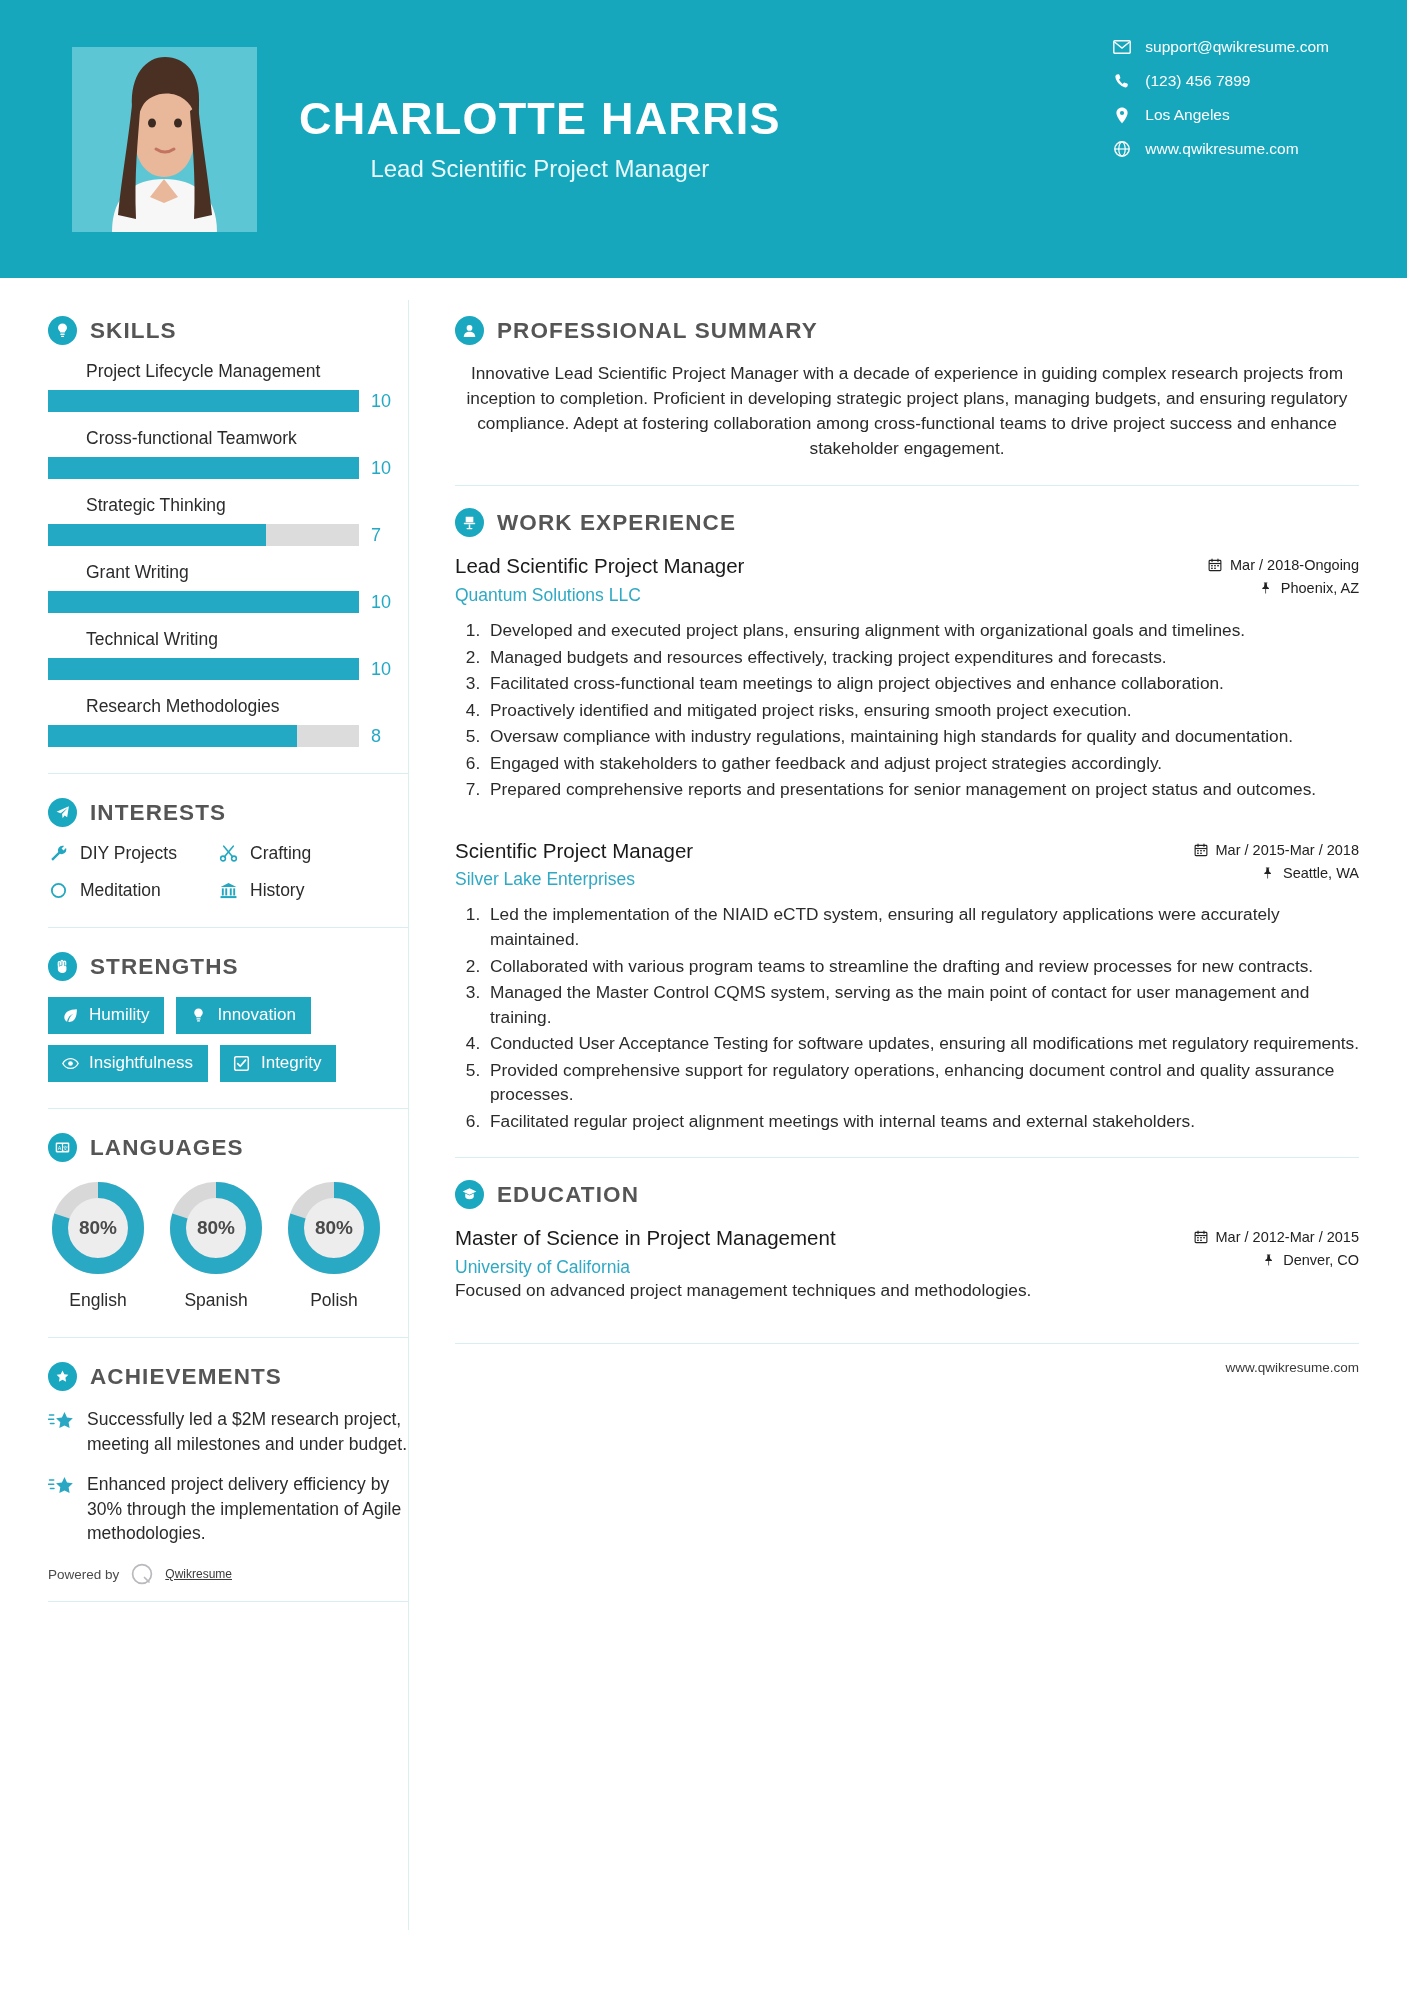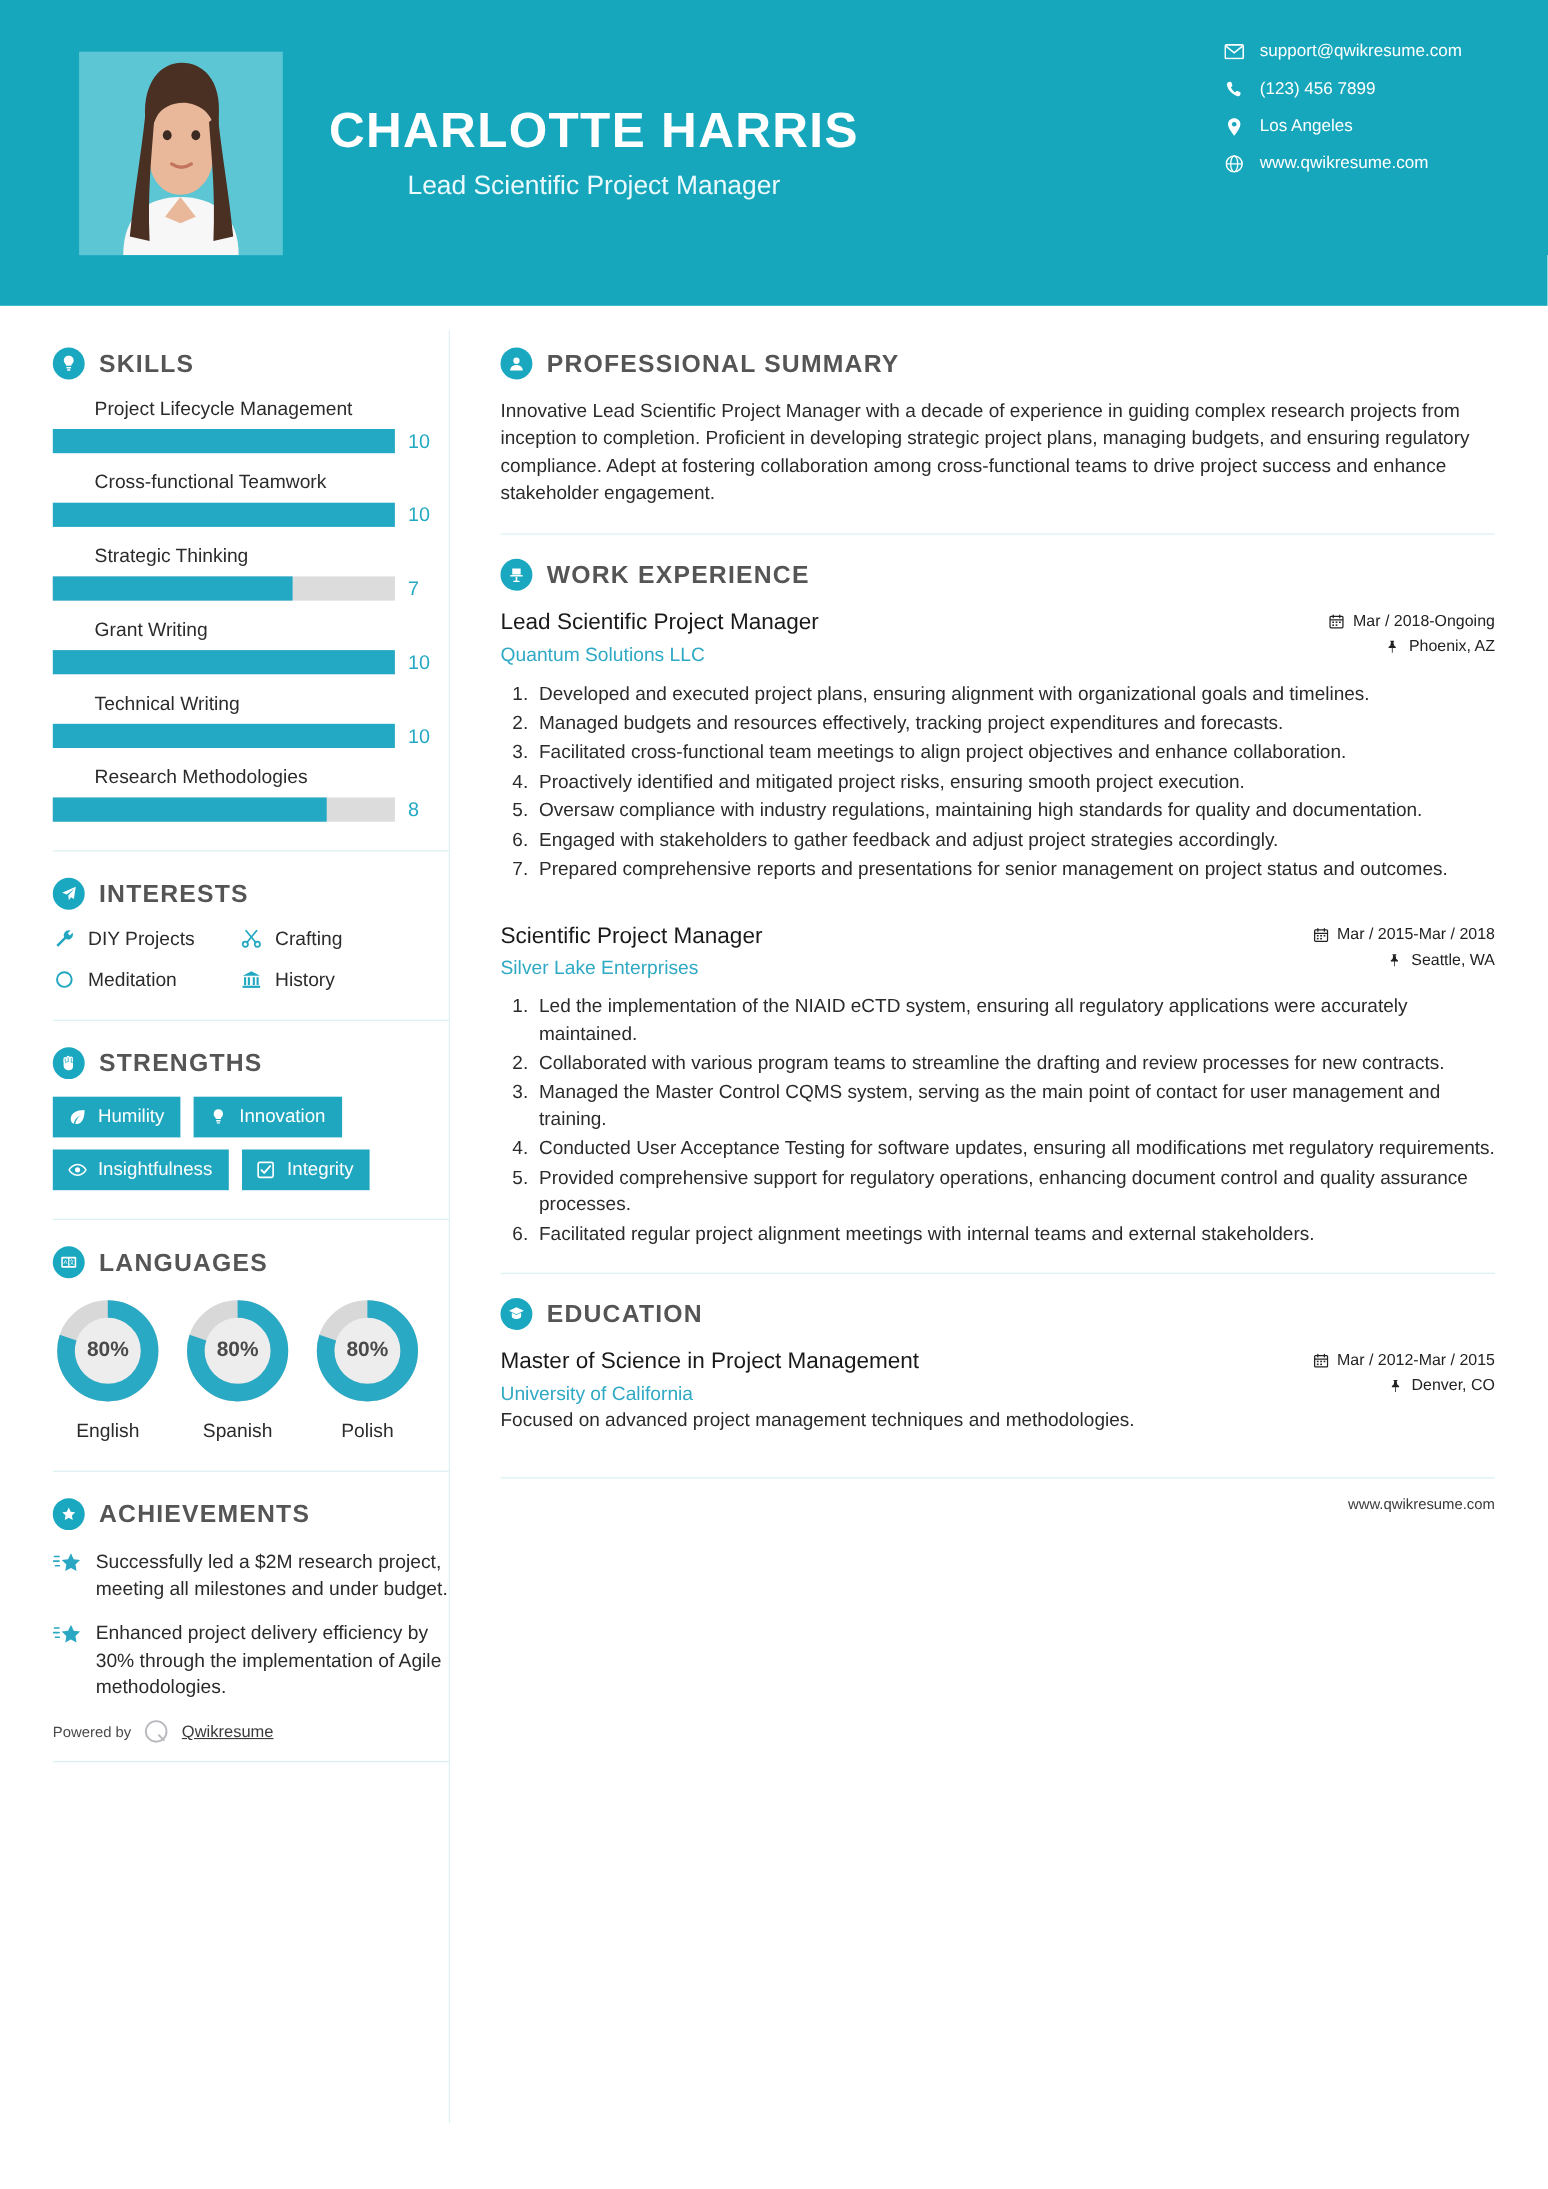--- a/index.html
+++ b/index.html
@@ -215,29 +215,29 @@
   }
   .powered {
     display: flex;
     align-items: center;
     gap: 10px;
     margin-top: 8px;
     font-size: 13.5px;
     color: #4a4a4a;
   }
   .powered .qlogo { width: 26px; height: 26px; }
-  .powered .qlink { text-decoration: underline; color: #3a3a3a; font-size: 15px; }
+  .powered .qlink { text-decoration: underline; color: #3a3a3a; font-size: 12px; }
   .left-bottom-rule { height: 1px; background: #d8eef0; margin-top: 14px; }
 
   
   .summary-text {
     font-size: 17.3px;
     line-height: 1.45;
     color: #2b2b2b;
-    text-align: left;
+    text-align: center;
   }
   .job { margin-bottom: 6px; }
   .job-head {
     display: flex;
     justify-content: space-between;
     align-items: flex-start;
   }
   .job-left { flex: 1 1 auto; }
   .job-role {
     font-size: 20.5px;

